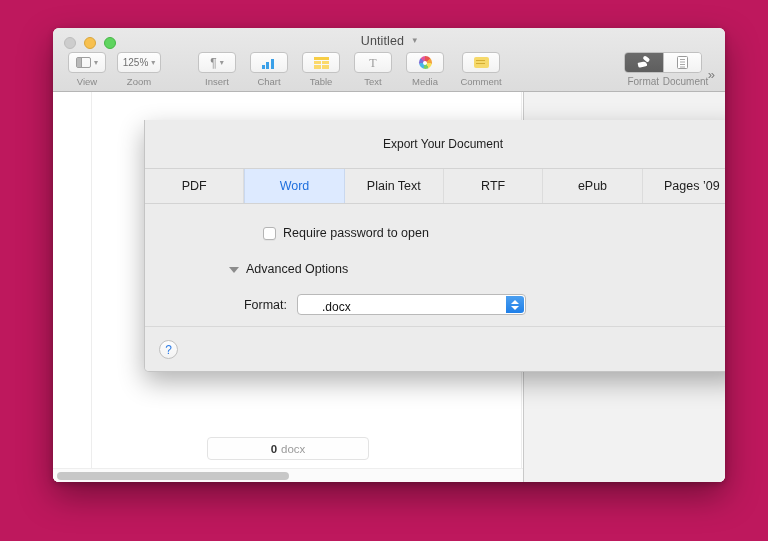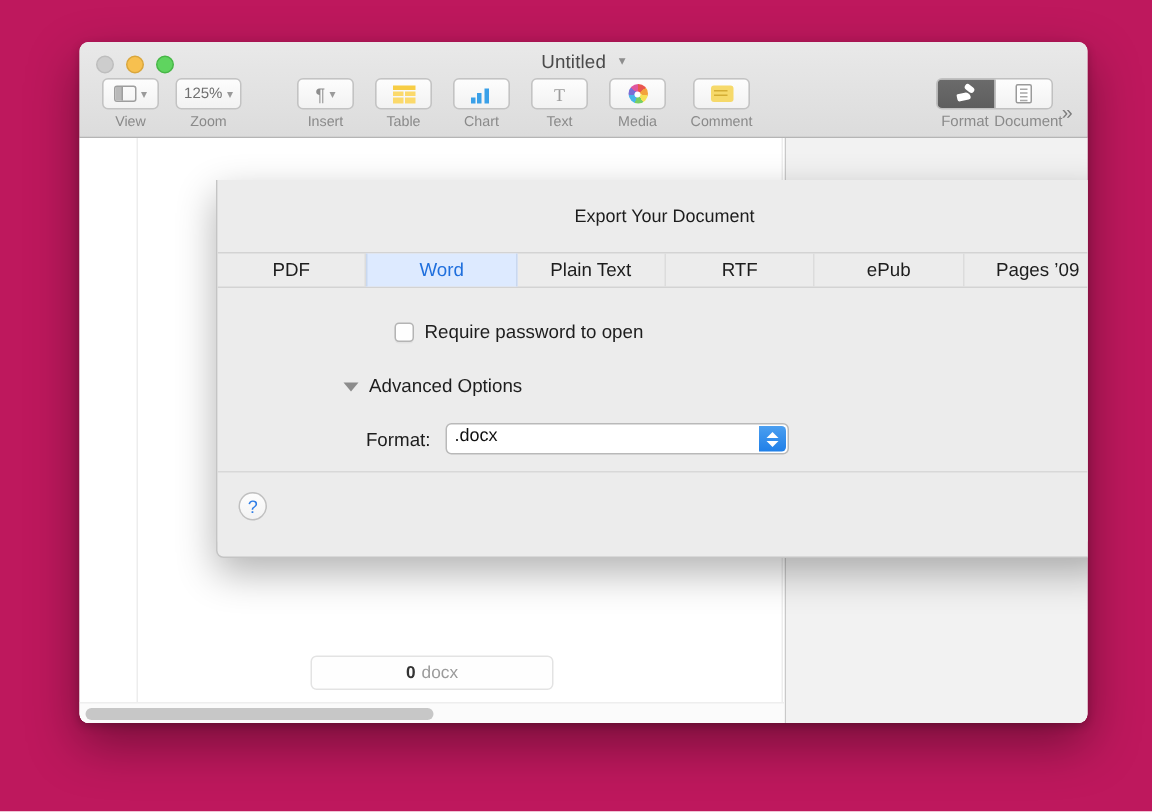--- a/index.html
+++ b/index.html
@@ -205,21 +205,21 @@
     overflow: hidden;
   }
   .sheet-title {
     height: 48px;
     display: flex; align-items: center; justify-content: center;
     font-size: 12px; color: #1d1d1d;
     background: #ececec;
   }
   .tabrow {
     display: flex;
-    height: 24px;
+    height: 36px;
     border-top: 1px solid #d3d3d3;
     border-bottom: 1px solid #d3d3d3;
     background: #ececec;
   }
   .tab {
     flex: 1 1 0;
     display: flex; align-items: center; justify-content: center;
     font-size: 12.5px;
     color: #1d1d1d;
     border-right: 1px solid #dcdcdc;
@@ -265,23 +265,23 @@
     position: absolute; left: 84px; top: 90px;
     display: flex; align-items: center;
   }
   .fmt-label { font-size: 12.5px; color: #1d1d1d; width: 58px; text-align: right; }
   .popup {
     margin-left: 10px;
     width: 229px; height: 21px;
     background: #ffffff;
     border: 1px solid #b9b9b9;
     border-radius: 4px;
-    display: flex; align-items: flex-start;
+    display: flex; align-items: flex-end;
     position: relative;
-    padding-left: 5px;
+    padding-left: 24px;
     font-size: 12px; color: #111;
   }
   .stepper {
     position: absolute; right: 1px; top: 1px; bottom: 1px;
     width: 18px;
     background: linear-gradient(to bottom,#4b9ff0,#1f7fe8);
     border-radius: 0 3px 3px 0;
     display: flex; flex-direction: column; align-items: center; justify-content: center;
     gap: 2px;
   }
@@ -365,40 +365,40 @@
         <div class="tb-item">
           <div class="tb-btn">
             <span class="pilcrow">¶</span>
             <span class="caret">▾</span>
           </div>
           <span class="tb-label">Insert</span>
         </div>
 
         <div class="tb-item">
           <div class="tb-btn">
+            <span class="ic-chart">
+                <i style="height:4px"></i>
+                <i style="height:7px"></i>
+                <i style="height:10px"></i>
+              </span>
+          </div>
+          <span class="tb-label">Chart</span>
+        </div>
+
+        <div class="tb-item">
+          <div class="tb-btn">
             <span class="ic-table">
                 <i class="h"></i>
                 <i></i>
                 <i></i>
                 <i></i>
                 <i></i>
               </span>
           </div>
           <span class="tb-label">Table</span>
-        </div>
-
-        <div class="tb-item">
-          <div class="tb-btn">
-            <span class="ic-chart">
-                <i style="height:4px"></i>
-                <i style="height:7px"></i>
-                <i style="height:10px"></i>
-              </span>
-          </div>
-          <span class="tb-label">Chart</span>
         </div>
 
         <div class="tb-item">
           <div class="tb-btn">
             <span class="tletter">T</span>
           </div>
           <span class="tb-label">Text</span>
         </div>
 
 

